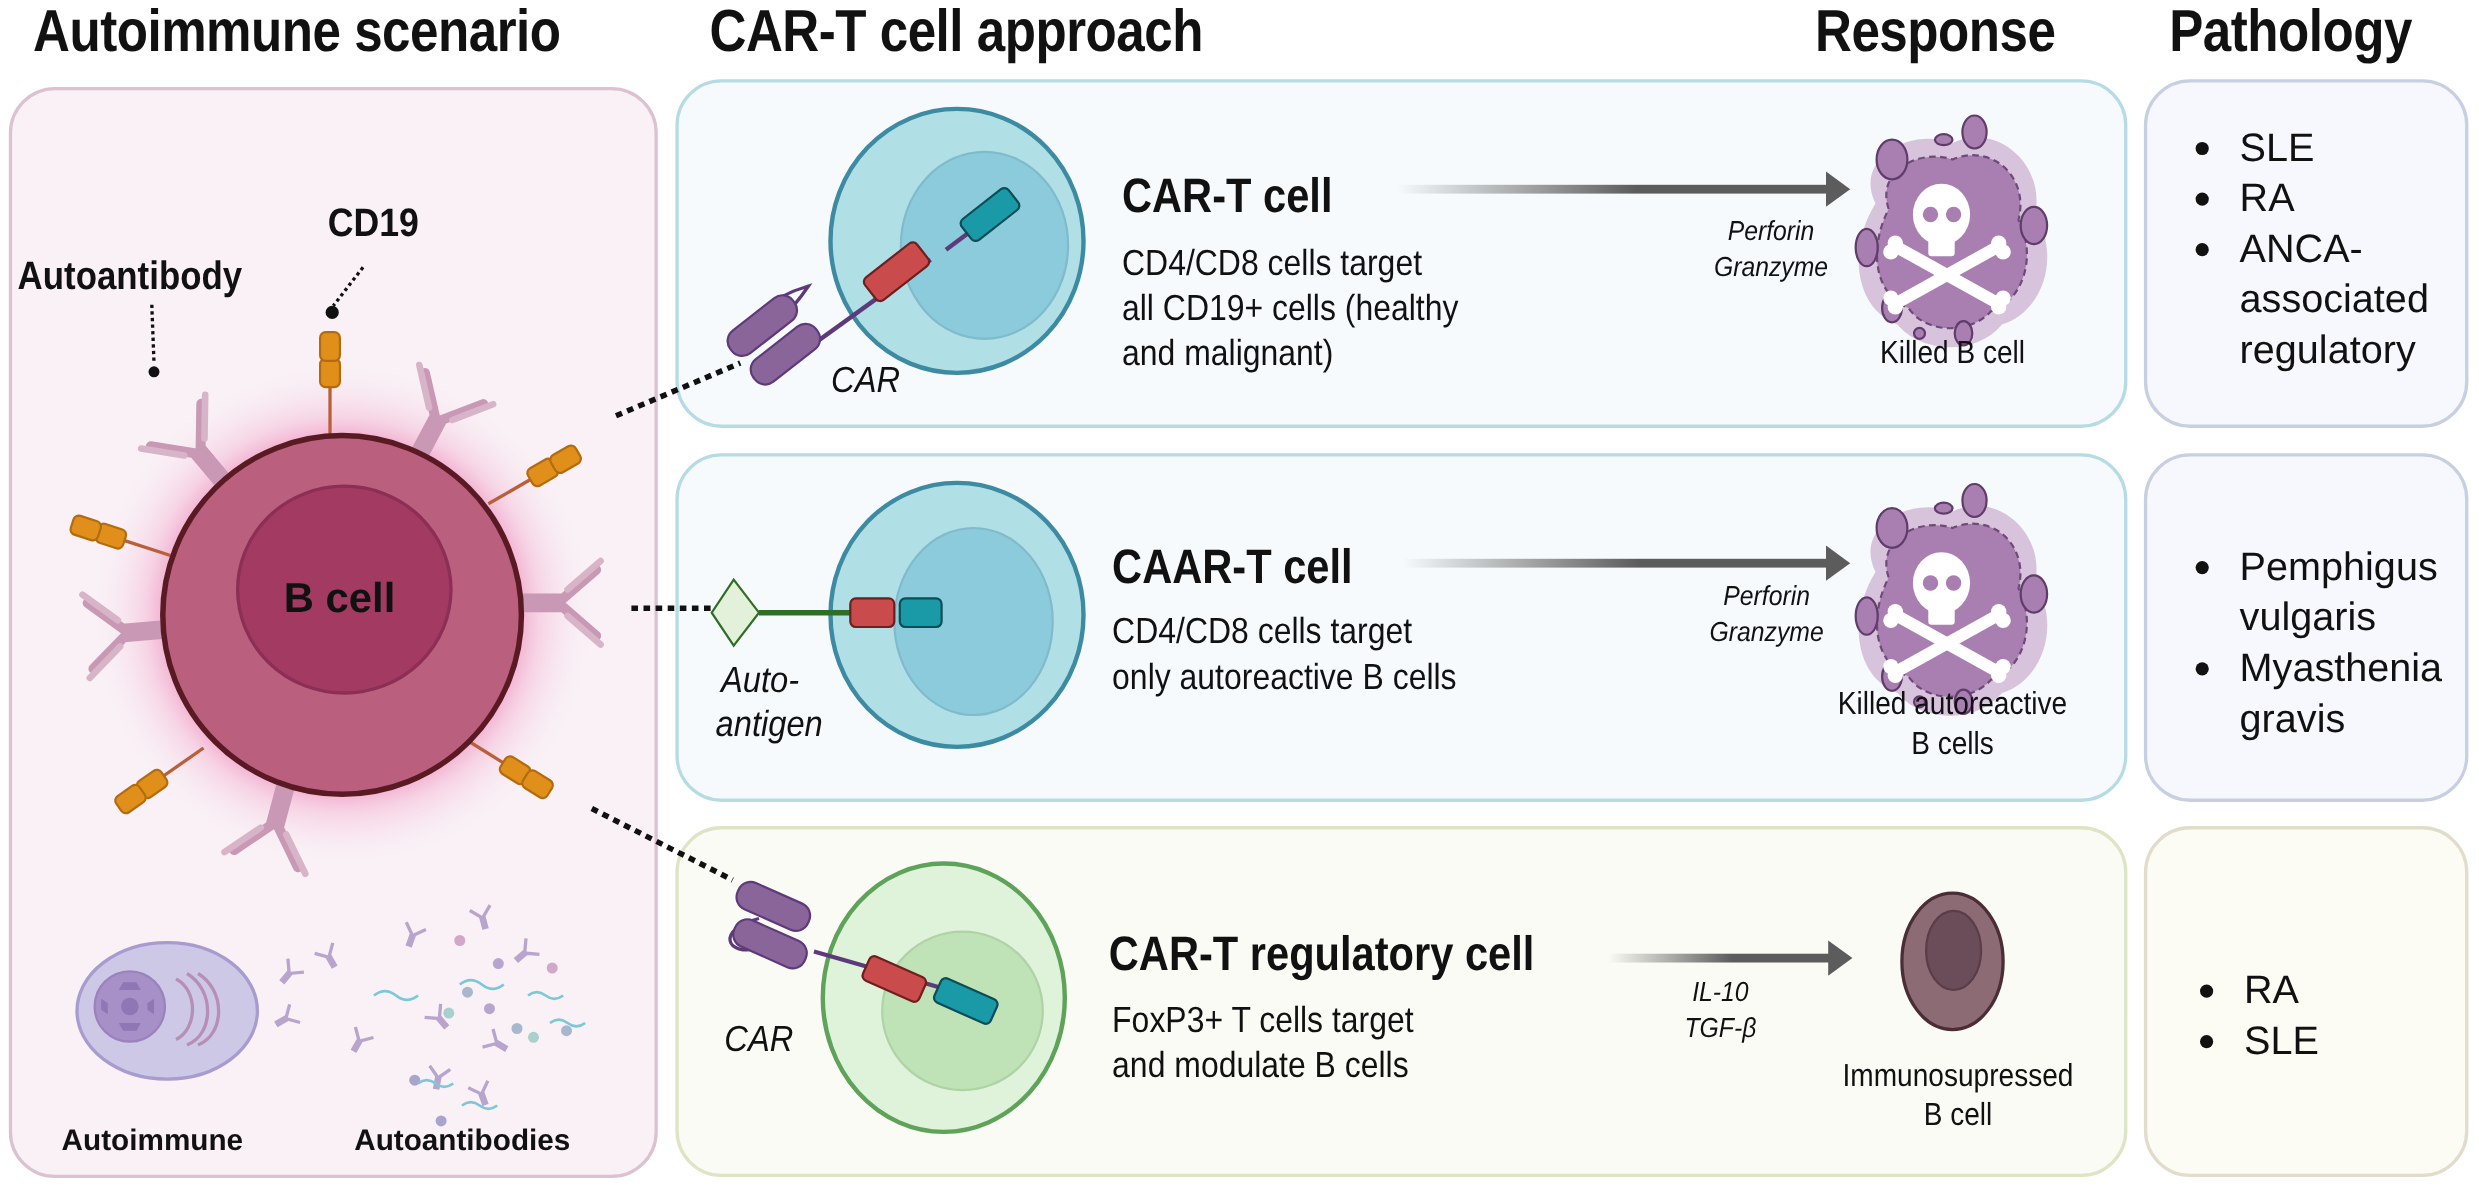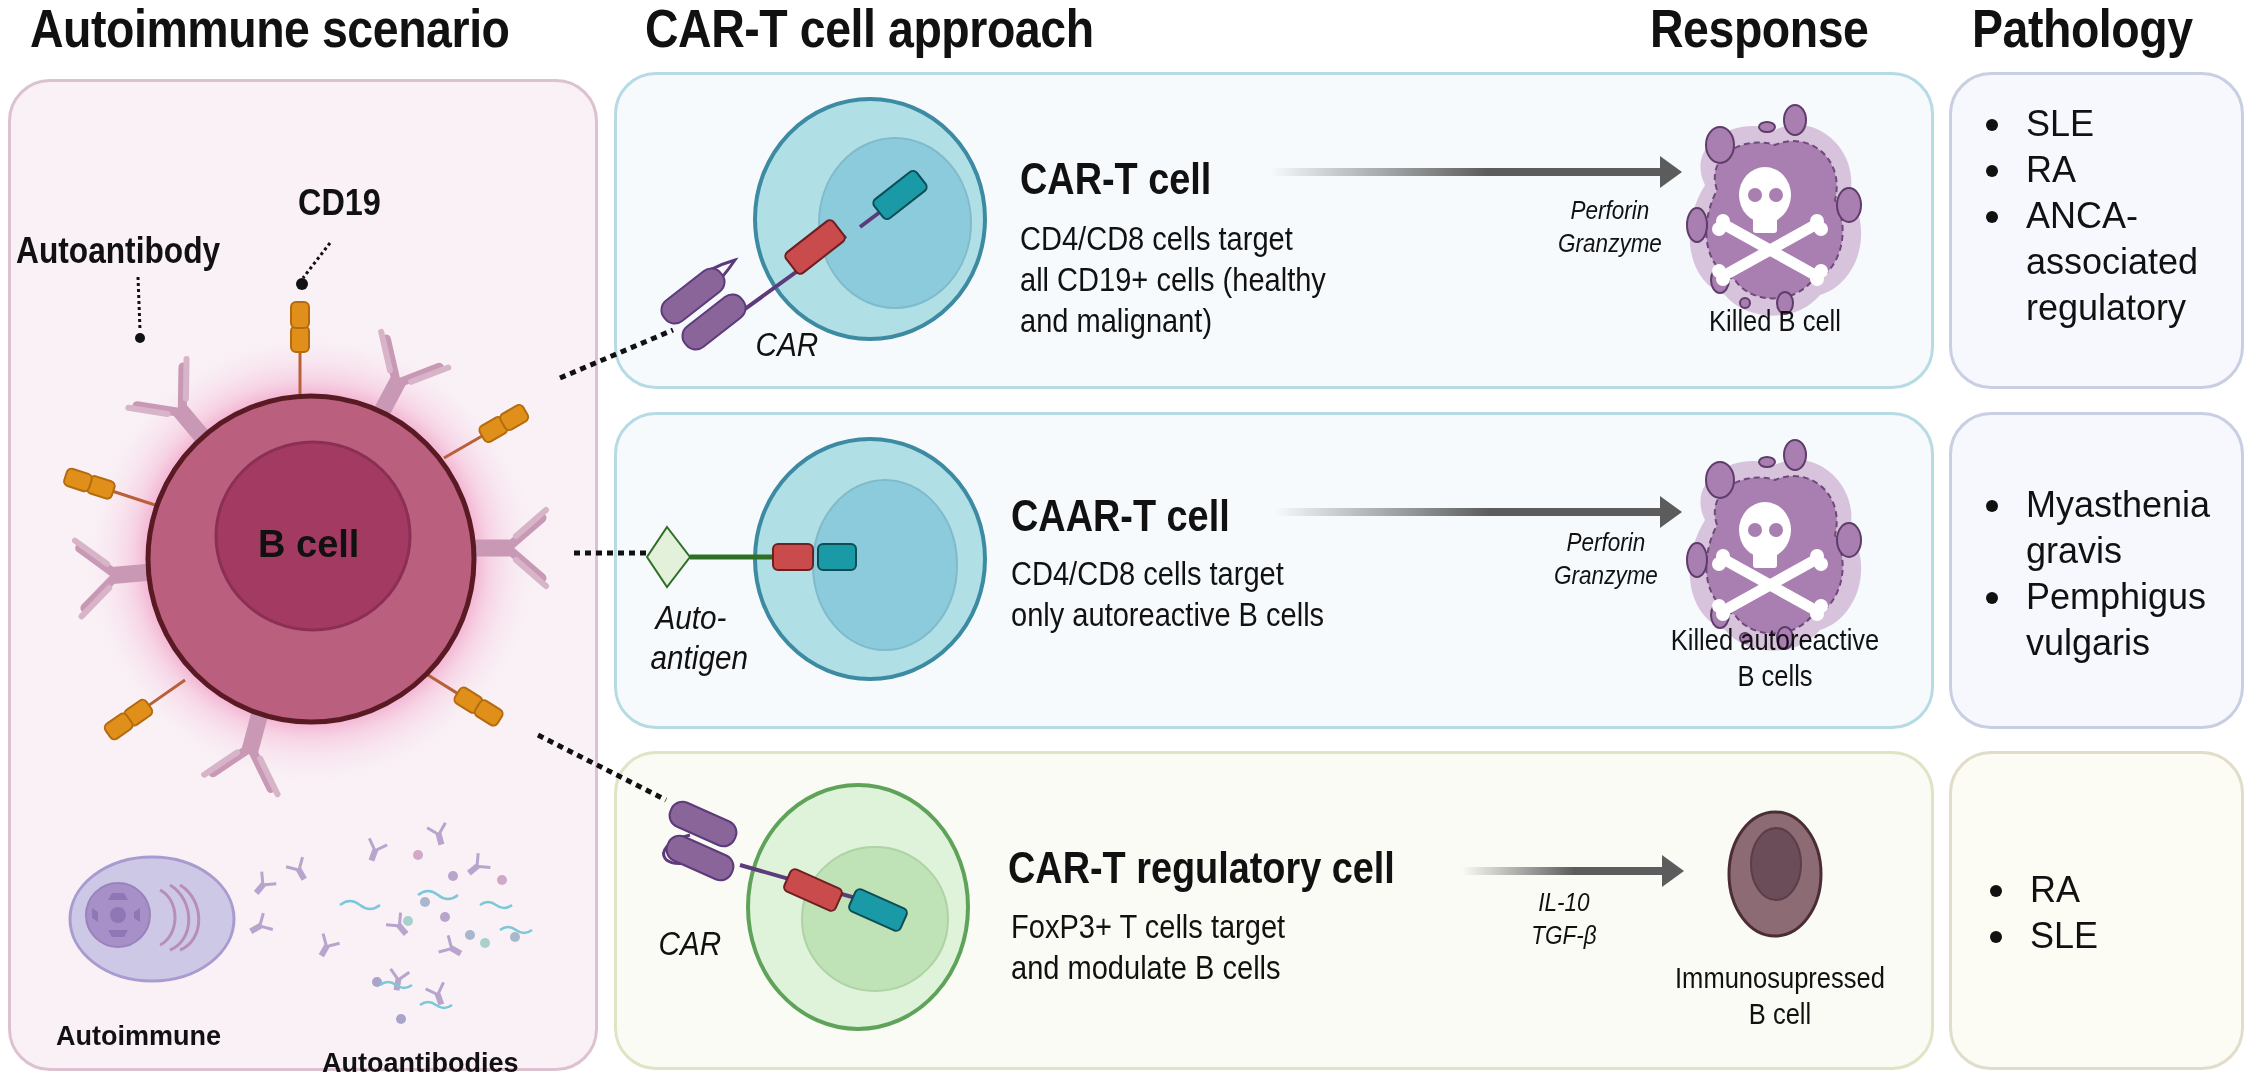--- a/index.html
+++ b/index.html
@@ -12,21 +12,21 @@
   .panel-row3{left:614px;top:751px;width:1320px;height:319px;background:#fbfbf5;border-color:#dde5c5;}
   .panel-path1{left:1949px;top:72px;width:295px;height:317px;background:#f6f8fd;border-color:#c8cfe2;}
   .panel-path2{left:1949px;top:412px;width:295px;height:317px;background:#f6f8fd;border-color:#c8cfe2;}
   .panel-path3{left:1949px;top:751px;width:295px;height:319px;background:#fcfbf4;border-color:#e2dccb;}
   .label-bold{position:absolute;font-weight:bold;white-space:nowrap;}
   .cell-title{position:absolute;font-weight:bold;font-size:44px;line-height:48px;white-space:nowrap;transform-origin:left top;transform:scaleX(0.86);}
   .cell-desc{position:absolute;font-size:33px;line-height:41px;white-space:nowrap;transform-origin:left top;transform:scaleX(0.88);}
   .mediator{position:absolute;font-style:italic;font-size:25px;line-height:33px;text-align:center;white-space:nowrap;transform:scaleX(0.9);}
   .response-label{position:absolute;font-size:29px;line-height:36px;text-align:center;white-space:nowrap;transform:scaleX(0.88);}
   .car-label{position:absolute;font-style:italic;font-size:33px;line-height:40px;white-space:nowrap;transform:scaleX(0.9);}
-  .path-list{position:absolute;margin:4px;padding:0;list-style:none;font-size:36px;line-height:46px;}
+  .path-list{position:absolute;margin:14px;padding:0;list-style:none;font-size:36px;line-height:46px;}
   .path-list li{position:relative;padding-left:50px;white-space:pre-line;}
   .path-list li .bullet{position:absolute;left:10px;top:18px;width:12px;height:12px;border-radius:50%;background:#111;}
   svg{position:absolute;overflow:visible;}
 </style>
 </head>
 <body>
 
 <div class="col-title" style="left:30px;">Autoimmune scenario</div>
 <div class="col-title" style="left:645px;">CAR-T cell approach</div>
 <div class="col-title" style="left:1650px;">Response</div>
@@ -217,21 +217,21 @@
   <g>
     <ellipse cx="1775" cy="874" rx="46" ry="62" fill="#8c6b75" stroke="#4a2d35" stroke-width="3"></ellipse>
     <ellipse cx="1776" cy="864" rx="25" ry="36" fill="#6a4d58" stroke="#5a3d48" stroke-width="2"></ellipse>
   </g>
 </svg>
 
 <div class="label-bold" style="left:298px;top:182px;font-size:36px;transform:scaleX(0.9);transform-origin:left top;">CD19</div>
 <div class="label-bold" style="left:16px;top:230px;font-size:36px;transform:scaleX(0.88);transform-origin:left top;">Autoantibody</div>
 <div class="label-bold" style="left:258px;top:523px;font-size:38px;">B cell</div>
 <div class="label-bold" style="left:56px;top:1021px;font-size:27px;">Autoimmune</div>
-<div class="label-bold" style="left:322px;top:1048px;font-size:27px;">Autoantibodies</div>
+<div class="label-bold" style="left:322px;top:1021px;font-size:27px;">Autoantibodies</div>
 
 <div class="cell-title" style="left:1020px;top:155px;">CAR-T cell</div>
 <div class="cell-desc" style="left:1020px;top:218px;">
   <div>CD4/CD8 cells target</div>
   <div>all CD19+ cells (healthy</div>
   <div>and malignant)</div>
 </div>
 <div class="car-label" style="left:752px;top:325px;">CAR</div>
 <div class="mediator" style="left:1490px;top:194px;width:240px;">
   <div>Perforin</div>
@@ -275,21 +275,21 @@
 </div>
 
 <ul class="path-list" style="left:1972px;top:97px;">
   <li><span class="bullet"></span><span>SLE</span></li>
   <li><span class="bullet"></span><span>RA</span></li>
   <li><span class="bullet"></span><span>ANCA-
 associated
 regulatory</span></li>
 </ul>
 <ul class="path-list" style="left:1972px;top:478px;">
+  <li><span class="bullet"></span><span>Pemphigus
+vulgaris</span></li>
   <li><span class="bullet"></span><span>Myasthenia
 gravis</span></li>
-  <li><span class="bullet"></span><span>Pemphigus
-vulgaris</span></li>
 </ul>
 <ul class="path-list" style="left:1976px;top:863px;">
   <li><span class="bullet"></span><span>RA</span></li>
   <li><span class="bullet"></span><span>SLE</span></li>
 </ul>
 
 </body></html>

